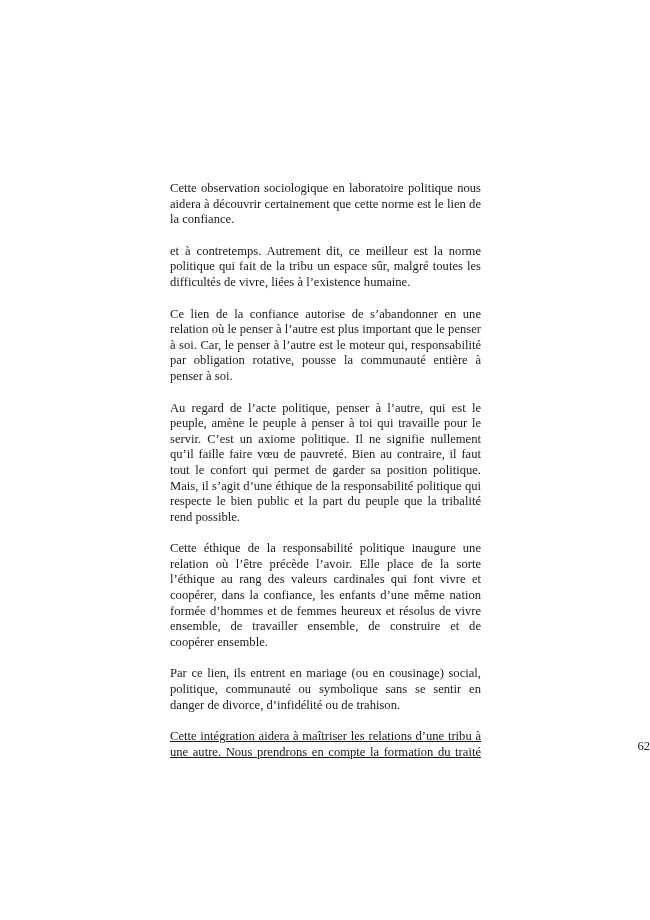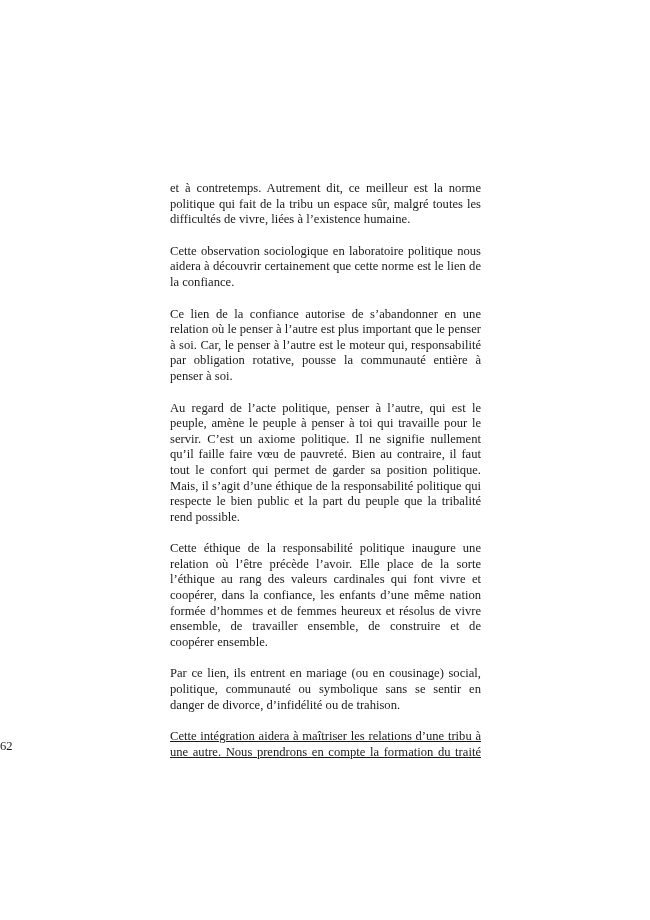--- a/index.html
+++ b/index.html
@@ -31,31 +31,31 @@
     .para.last {
       text-align-last: justify;
       margin-bottom: 16px;
       text-decoration: underline;
     }
     .page-number {
       position: absolute;
       left: 0;
       width: 650px;
       top: 739px;
-      text-align: left;
+      text-align: right;
       font-size: 12.6px;
       line-height: 15px;
     }
   </style>
 </head>
 <body>
 
 <div class="page">
+  <p class="para">Cette observation sociologique en laboratoire politique nous aidera à découvrir certainement que cette norme est le lien de la confiance.</p>
   <p class="para">et à contretemps. Autrement dit, ce meilleur est la norme politique qui fait de la tribu un espace sûr, malgré toutes les difficultés de vivre, liées à l’existence humaine.</p>
-  <p class="para">Cette observation sociologique en laboratoire politique nous aidera à découvrir certainement que cette norme est le lien de la confiance.</p>
   <p class="para">Ce lien de la confiance autorise de s’abandonner en une relation où le penser à l’autre est plus important que le penser à soi. Car, le penser à l’autre est le moteur qui, responsabilité par obligation rotative, pousse la communauté entière à penser à soi.</p>
   <p class="para">Au regard de l’acte politique, penser à l’autre, qui est le peuple, amène le peuple à penser à toi qui travaille pour le servir. C’est un axiome politique. Il ne signifie nullement qu’il faille faire vœu de pauvreté. Bien au contraire, il faut tout le confort qui permet de garder sa position politique. Mais, il s’agit d’une éthique de la responsabilité politique qui respecte le bien public et la part du peuple que la tribalité rend possible.</p>
   <p class="para">Cette éthique de la responsabilité politique inaugure une relation où l’être précède l’avoir. Elle place de la sorte l’éthique au rang des valeurs cardinales qui font vivre et coopérer, dans la confiance, les enfants d’une même nation formée d’hommes et de femmes heureux et résolus de vivre ensemble, de travailler ensemble, de construire et de coopérer ensemble.</p>
   <p class="para">Par ce lien, ils entrent en mariage (ou en cousinage) social, politique, communauté ou symbolique sans se sentir en danger de divorce, d’infidélité ou de trahison.</p>
   <p class="para last">Cette intégration aidera à maîtriser les relations d’une tribu à une autre. Nous prendrons en compte la formation du traité</p>
 </div>
 
 <div class="page-number">62</div>
 
 </body></html>

